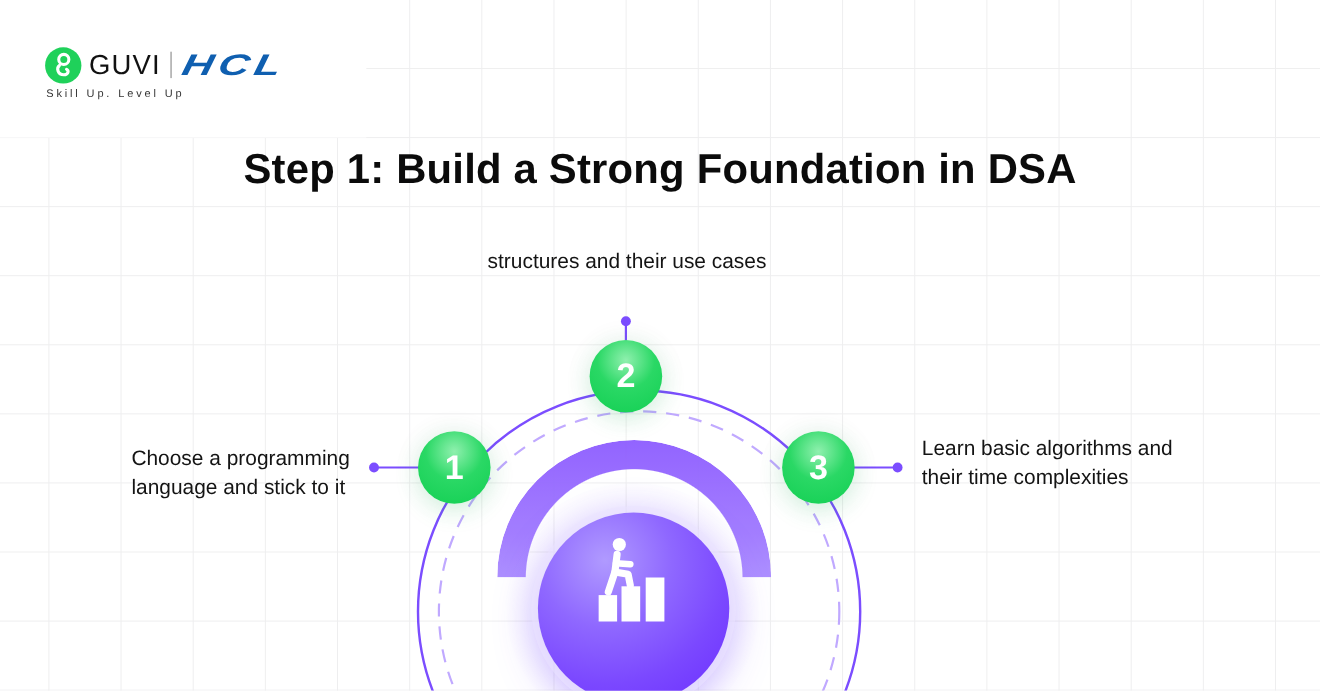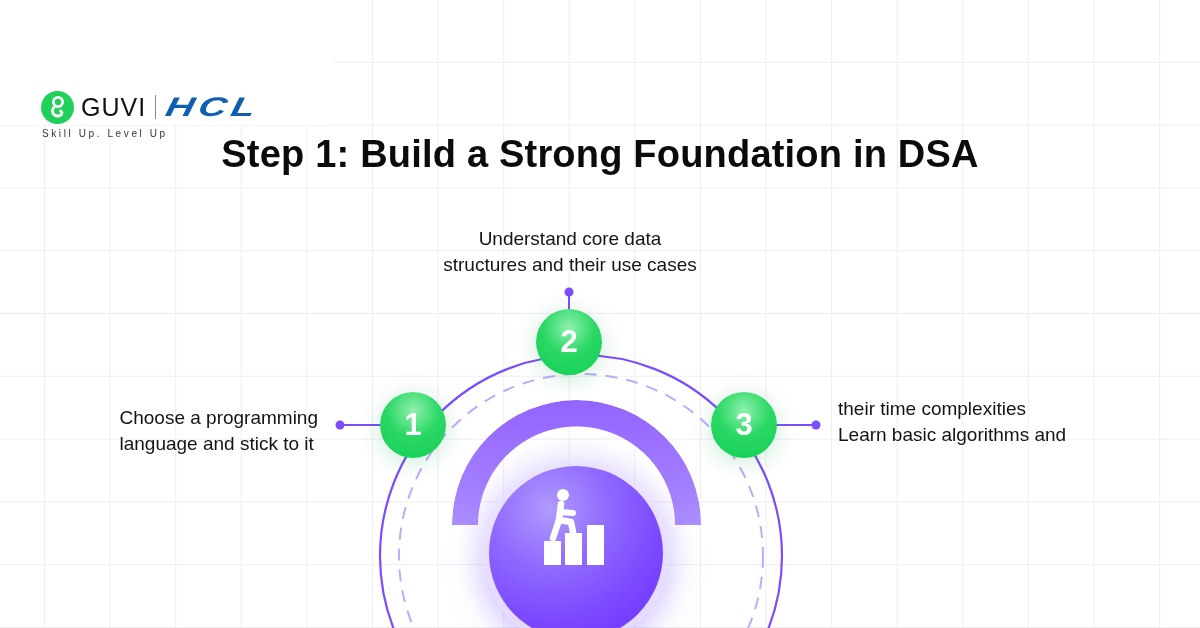--- a/index.html
+++ b/index.html
@@ -11,21 +11,21 @@
       background-image:
         linear-gradient(to right, #eeeeef 1px, transparent 1px),
         linear-gradient(to bottom, #eeeeef 1px, transparent 1px);
       background-size: 65.6px 62.8px;
       background-position: 44px -1px;
     }
     .logo-mask {
       position: absolute; left: 0; top: 0; width: 333px; height: 125px; background: #fff;
     }
 
-    .brand { position: absolute; left: 41px; top: 42px; margin-top: 48px; }
+    .brand { position: absolute; left: 41px; top: 42px; }
     .brand-row { display: flex; align-items: center; height: 34px; }
     .guvi-badge {
       width: 33px; height: 33px; border-radius: 50%; background: #1fd15a;
       display: flex; align-items: center; justify-content: center; margin-right: 7px;
     }
     .guvi-name { font-size: 25px; font-weight: 500; letter-spacing: 1px; color: #111; }
     .brand-divider { width: 1px; height: 24px; background: #888; margin: 0 10px 0 9px; }
     .hcl-name {
       font-size: 27px; font-weight: 900; font-style: italic; color: #0f5fb0;
       letter-spacing: 3px; transform: skewX(-12deg) scaleX(1.45); transform-origin: left center;
@@ -138,20 +138,19 @@
   </div>
   <div class="node node3">
     <span>3</span>
   </div>
 
   <div class="step-text left">
     <div>Choose a programming</div>
     <div>language and stick to it</div>
   </div>
   <div class="step-text top">
-    <div>Understand core data</div>
     <div>structures and their use cases</div>
   </div>
   <div class="step-text right">
+    <div>Learn basic algorithms and</div>
     <div>their time complexities</div>
-    <div>Learn basic algorithms and</div>
   </div>
 </div>
 
 </body></html>

